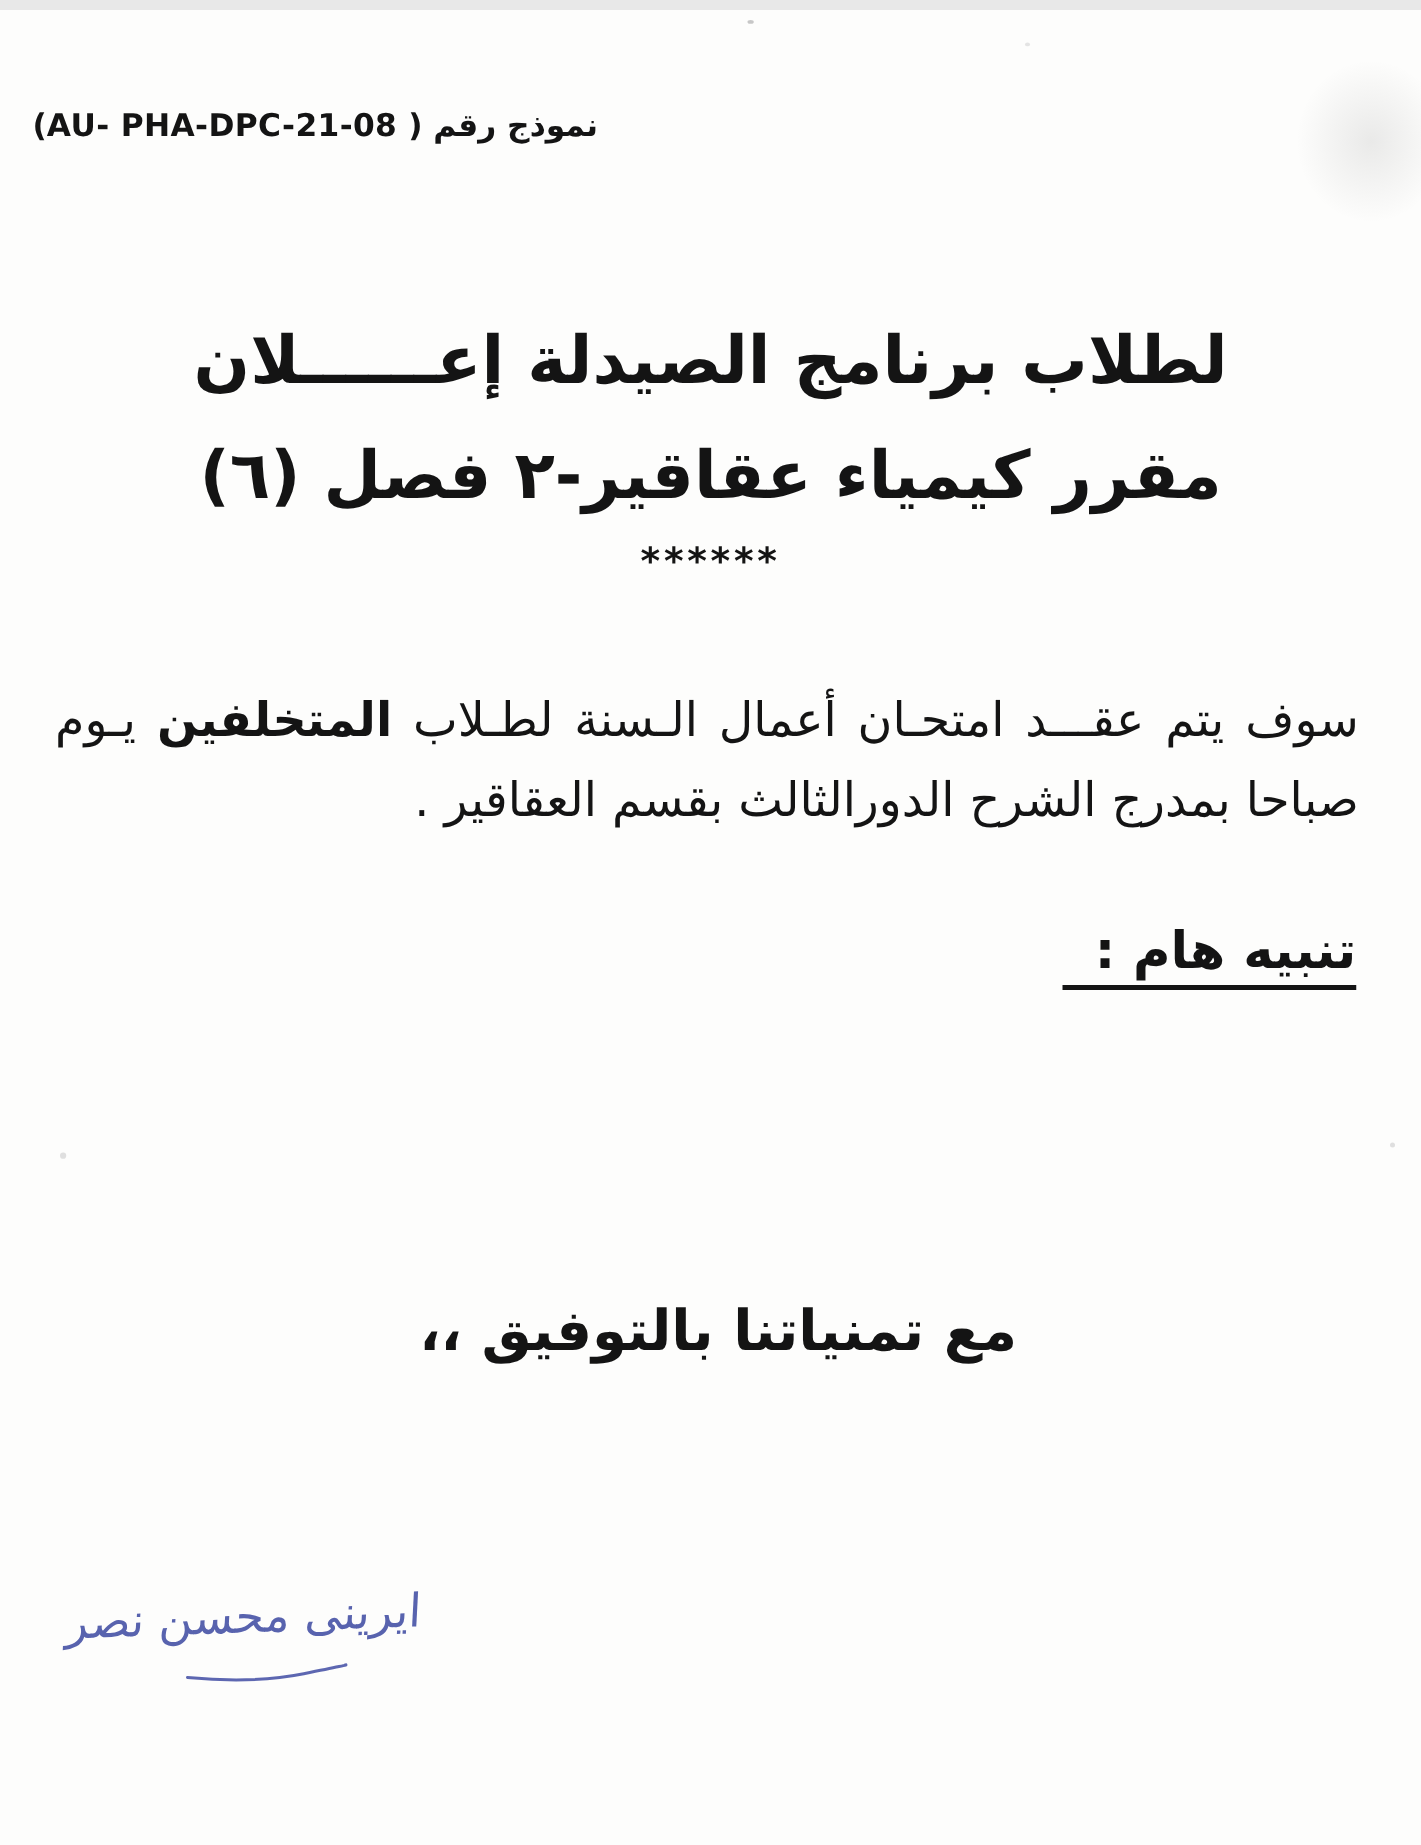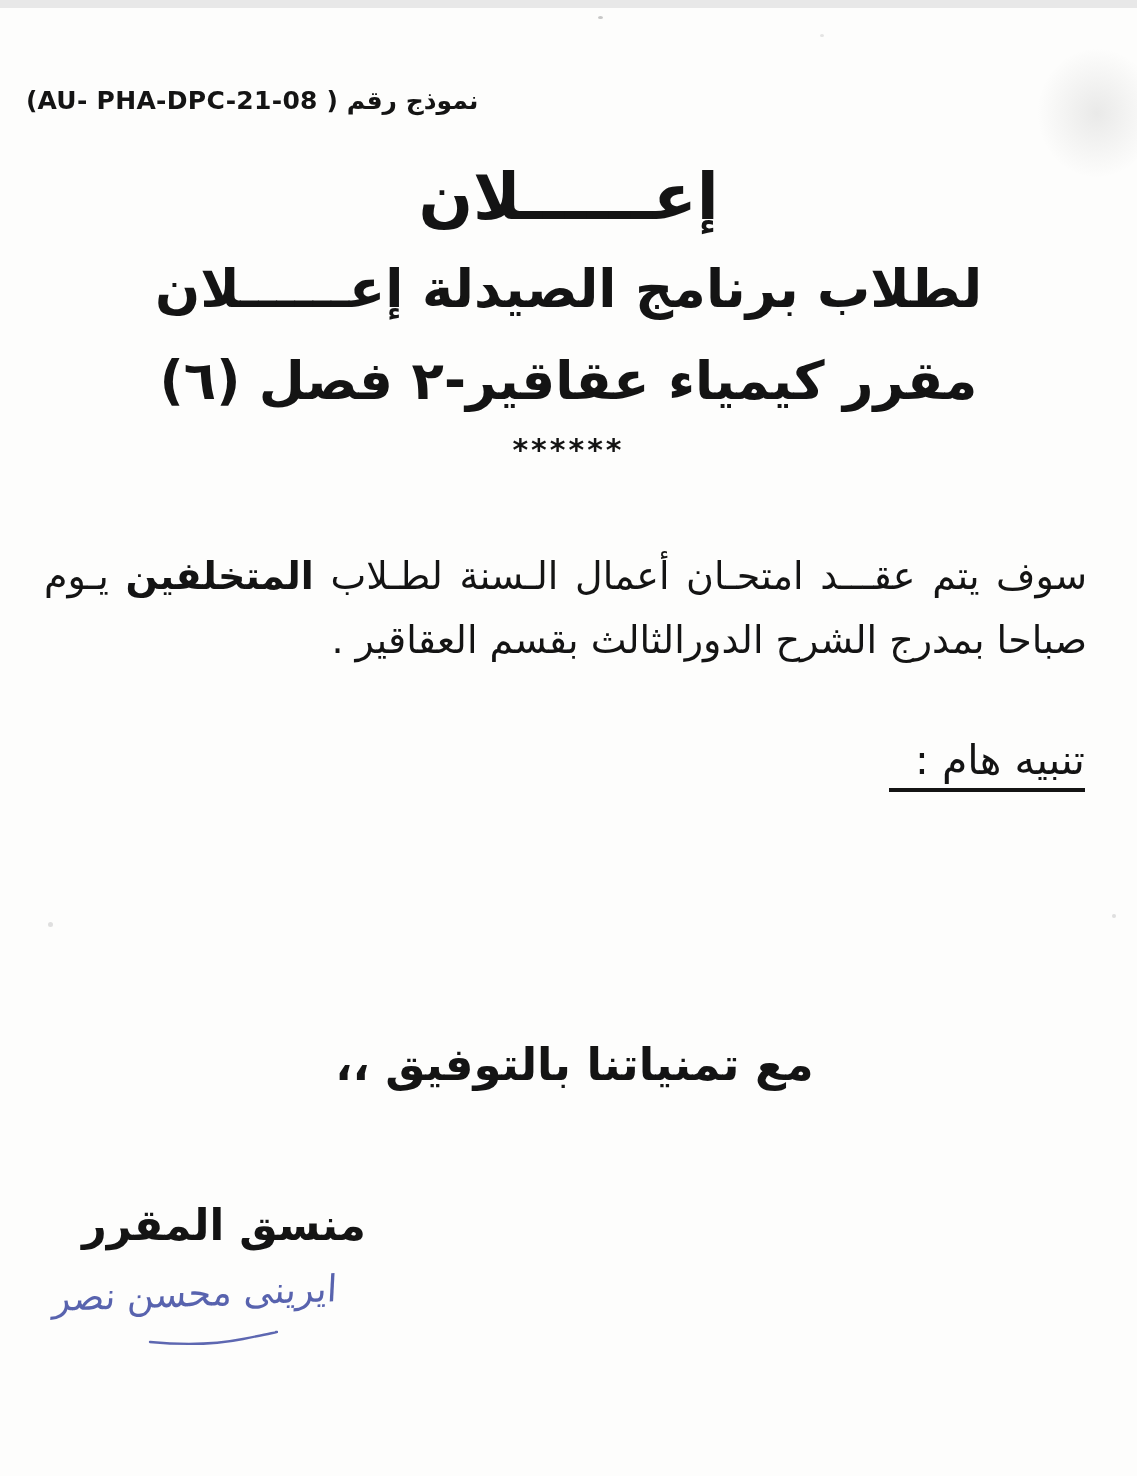--- a/index.html
+++ b/index.html
@@ -29,21 +29,21 @@
     font-size:38px;line-height:64px;
   }
   .jline{
     text-align:justify;
     text-align-last:justify;
     white-space:nowrap;
   }
   .bold-word{font-weight:bold;}
   .notice-label{
     position:absolute;right:52px;top:728px;
-    font-size:41px;font-weight:normal;
+    font-size:41px;font-weight:bold;
   }
   .notice-label .u{
     display:inline-block;
     border-bottom:4px solid var(--ink,#141414);
     padding-left:26px;padding-bottom:4px;
   }
   .notice-box{
     position:absolute;left:205px;top:838px;width:924px;height:164px;
     box-sizing:border-box;
     border:5px solid #121212;
@@ -90,41 +90,39 @@
     background:radial-gradient(closest-side,rgba(60,60,60,.10),rgba(60,60,60,0));
   }
 </style>
 </head>
 <body>
 
 <div class="sheet">
 
   <div class="form-number">نموذج رقم ( AU- PHA-DPC-21-08)</div>
 
-  <div class="center-line title">إعــــــلان</div>
 
   <div class="center-line subtitle1">لطلاب برنامج الصيدلة إعــــــلان</div>
 
   <div class="center-line subtitle2">مقرر كيمياء عقاقير-٢ فصل (٦)</div>
 
   <div class="center-line stars">******</div>
 
   <div class="body-block">
     <div class="jline"><span>سوف يتم عقـــد امتحـان أعمال الـسنة  لطـلاب </span><span class="bold-word">المتخلفين</span><span> يـوم</span></div>
     <div>صباحا بمدرج الشرح الدورالثالث بقسم العقاقير .</div>
   </div>
 
   <div class="notice-label">
     <span class="u">تنبيه هام :</span>
   </div>
 
 
   <div class="closing">مع تمنياتنا بالتوفيق ،،</div>
 
-  <div class="signer-title">منسق المقرر</div>
 
   <div class="signature">ايرينى محسن نصر</div>
 
   <svg class="sig-tail" viewBox="0 0 130 16" xmlns="http://www.w3.org/2000/svg">
     <path d="M2,12 Q55,17 95,9 T128,2" fill="none" stroke="#4b56a8" stroke-width="2.4" stroke-linecap="round" opacity=".9"></path>
   </svg>
 
   <div class="speck sp1"></div>
   <div class="speck sp2"></div>
   <div class="speck sp3"></div>

